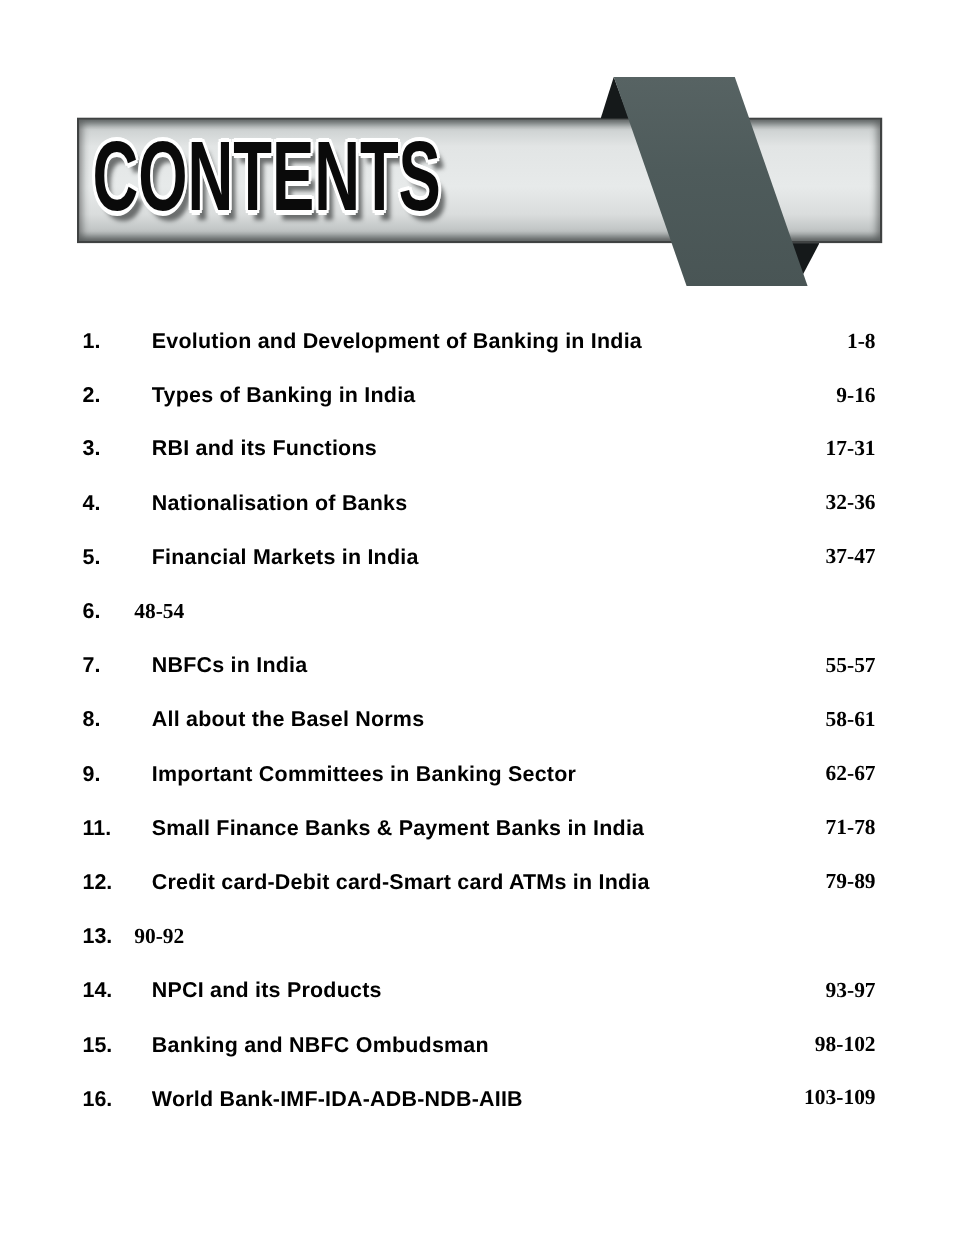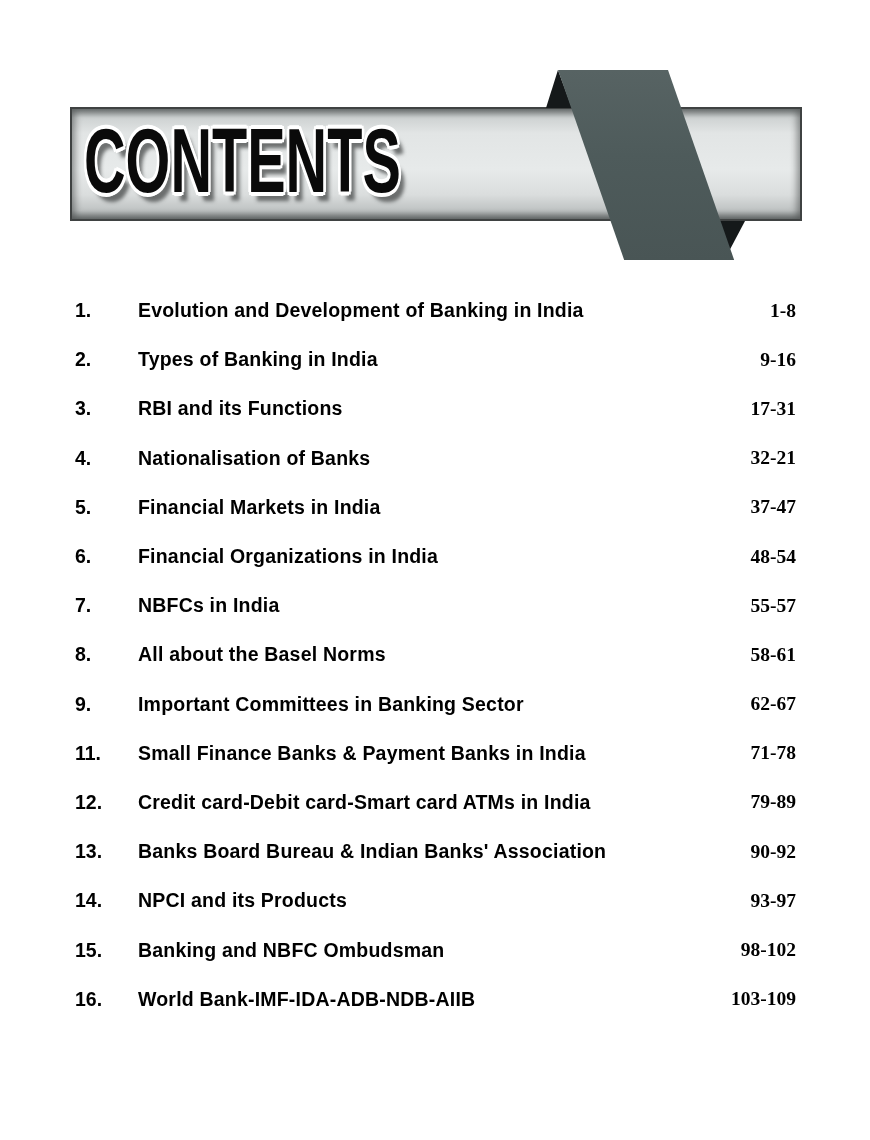--- a/index.html
+++ b/index.html
@@ -141,32 +141,31 @@
 
   <div class="toc-row">
     <span class="toc-num">3.</span>
     <span class="toc-title">RBI and its Functions</span>
     <span class="toc-pages">17-31</span>
   </div>
 
   <div class="toc-row">
     <span class="toc-num">4.</span>
     <span class="toc-title">Nationalisation of Banks</span>
-    <span class="toc-pages">32-21</span>
+    <span class="toc-pages">32-36</span>
   </div>
 
   <div class="toc-row">
     <span class="toc-num">5.</span>
     <span class="toc-title">Financial Markets in India</span>
     <span class="toc-pages">37-47</span>
   </div>
 
   <div class="toc-row">
     <span class="toc-num">6.</span>
-    <span class="toc-title">Financial Organizations in India</span>
     <span class="toc-pages">48-54</span>
   </div>
 
   <div class="toc-row">
     <span class="toc-num">7.</span>
     <span class="toc-title">NBFCs in India</span>
     <span class="toc-pages">55-57</span>
   </div>
 
   <div class="toc-row">
@@ -189,21 +188,20 @@
   </div>
 
   <div class="toc-row">
     <span class="toc-num">12.</span>
     <span class="toc-title">Credit card-Debit card-Smart card ATMs in India</span>
     <span class="toc-pages">79-89</span>
   </div>
 
   <div class="toc-row">
     <span class="toc-num">13.</span>
-    <span class="toc-title">Banks Board Bureau &amp; Indian Banks' Association</span>
     <span class="toc-pages">90-92</span>
   </div>
 
   <div class="toc-row">
     <span class="toc-num">14.</span>
     <span class="toc-title">NPCI and its Products</span>
     <span class="toc-pages">93-97</span>
   </div>
 
   <div class="toc-row">

